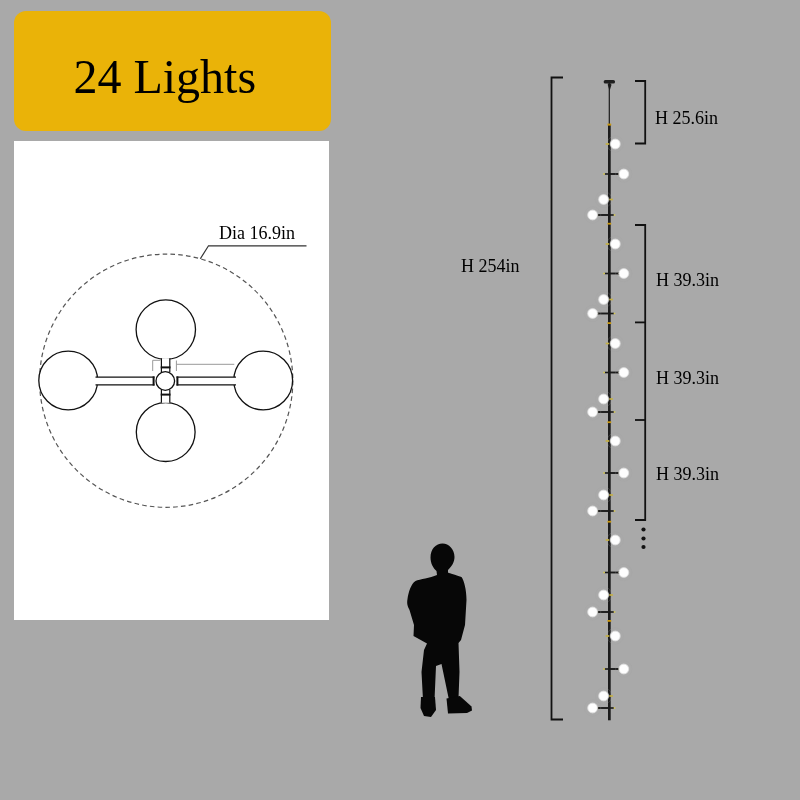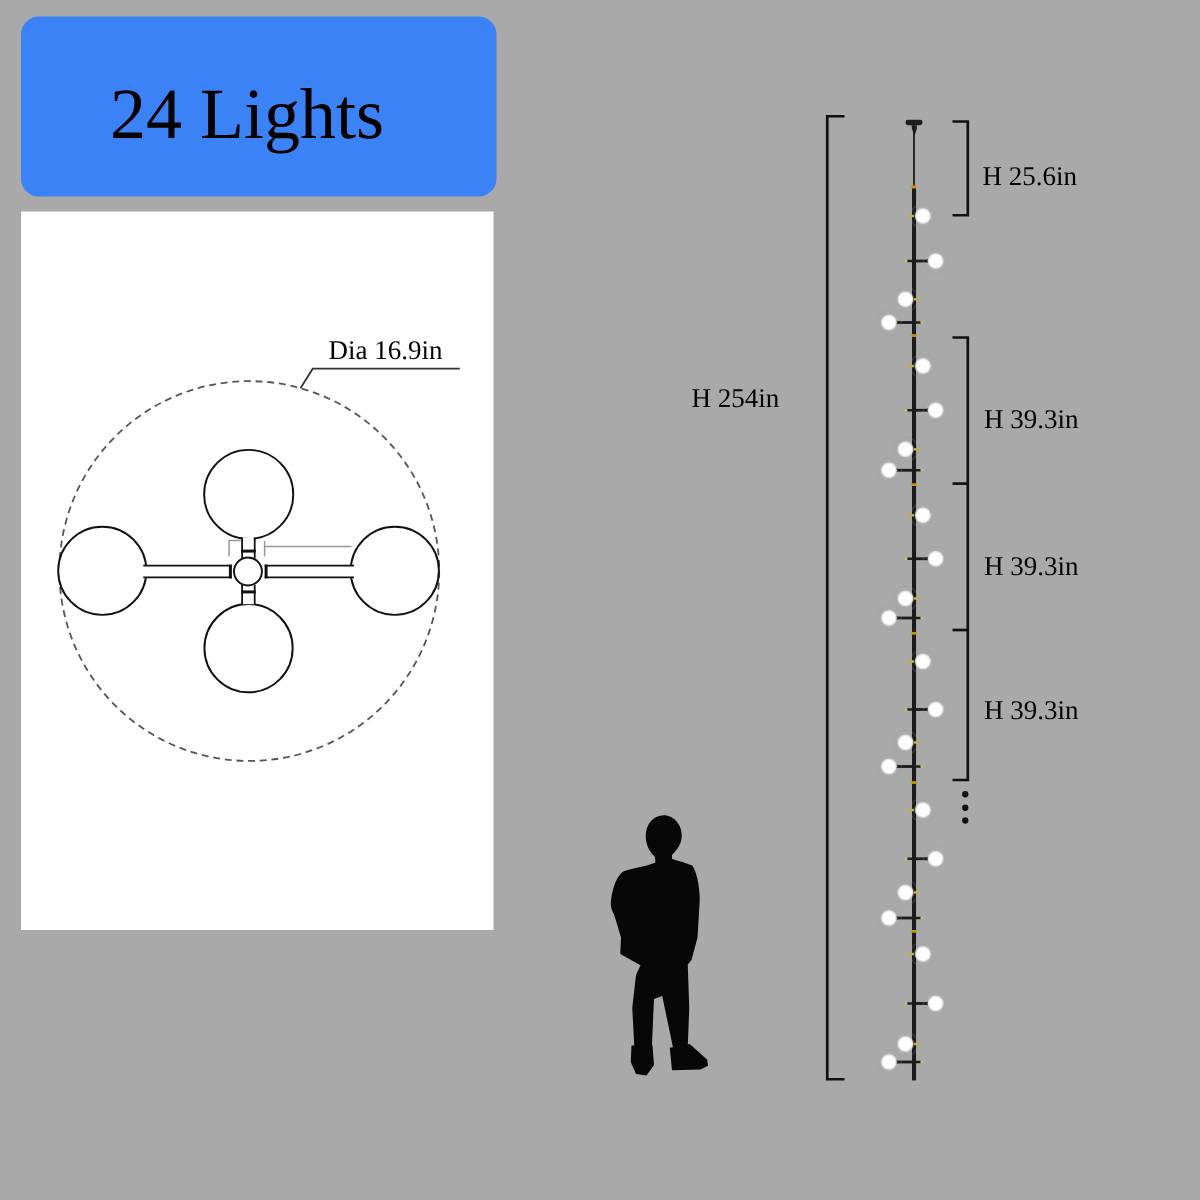--- a/index.html
+++ b/index.html
@@ -3,21 +3,21 @@
 <meta charset="utf-8">
 <style>
   html,body{margin:0;padding:0;}
   body{width:800px;height:800px;background:#a9a9a9;position:relative;overflow:hidden;
        font-family:"Liberation Serif", serif;}
   .abs{position:absolute;}
 </style>
 </head>
 <body>
 
-<div class="abs" style="left:13.5px;top:10.5px;width:317.5px;height:120px;background:#3b82f6;border-radius:12px;display:flex;align-items:center;justify-content:center;">
+<div class="abs" style="left:13.5px;top:10.5px;width:317.5px;height:120px;background:#eab308;border-radius:12px;display:flex;align-items:center;justify-content:center;">
   <span style="font-size:48px;color:#000;padding-top:11px;transform:translateX(-7.5px);">24 Lights</span>
 </div>
 
 <div class="abs" style="left:13.8px;top:141.2px;width:315.6px;height:478.6px;background:#ffffff;"></div>
 <svg class="abs" style="left:0;top:0;" width="800" height="800" viewBox="0 0 800 800" fill="none">
 
   <g>
     <circle cx="166.2" cy="380.7" r="126.6" stroke="#555555" stroke-width="1.2" stroke-dasharray="4.6 3.2" fill="none"></circle>
   </g>
 

